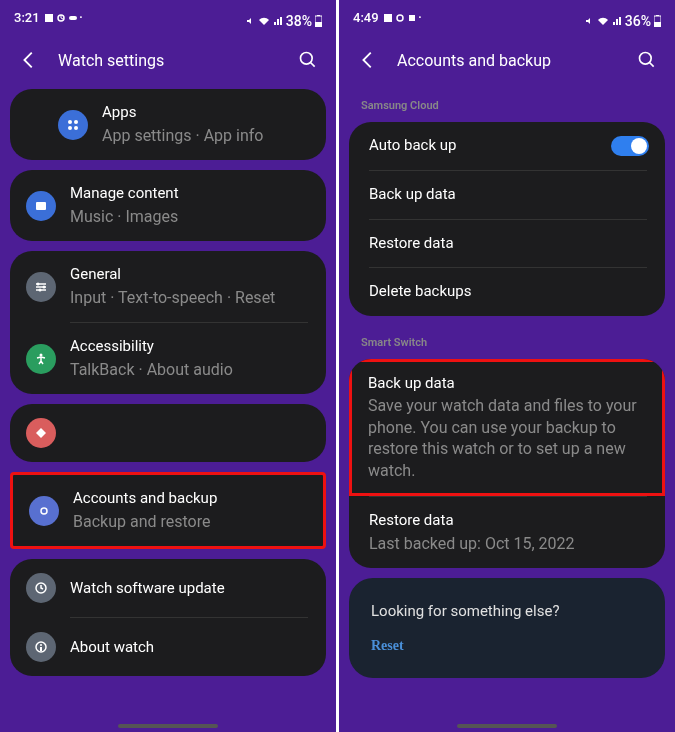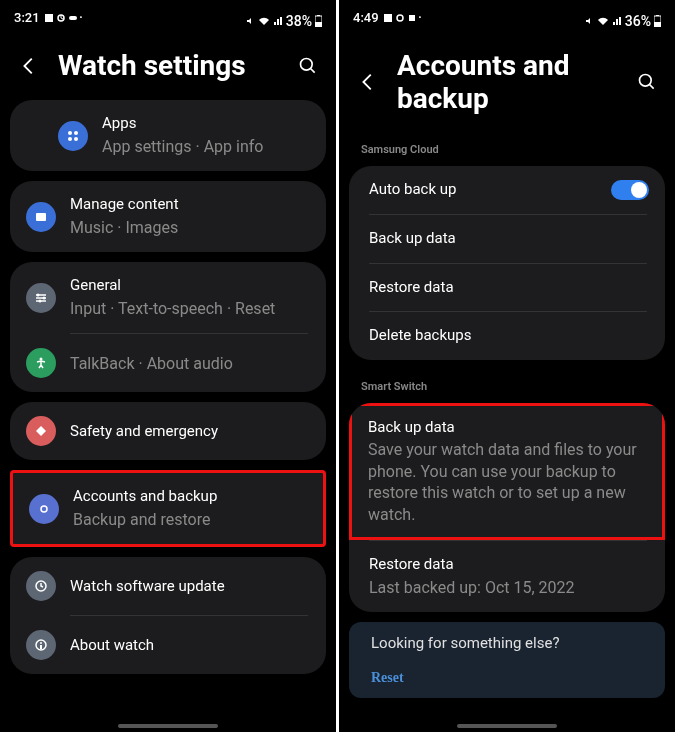--- a/index.html
+++ b/index.html
@@ -7,21 +7,21 @@
       background: #fff;
       font-family: -apple-system, Roboto, sans-serif;
       display: flex;
       gap: 3px;
       width: 675px;
       height: 732px;
     }
     .screen {
       width: 336px;
       height: 732px;
-      background: #000000;
+      background: #4c1d95;
       color: #fff;
       overflow: hidden;
       position: relative;
     }
     .status-bar {
       display: flex;
       justify-content: space-between;
       align-items: center;
       padding: 6px 14px 4px;
       font-size: 13px;
@@ -31,22 +31,22 @@
     .status-right { display: flex; align-items: center; gap: 3px; font-size: 14px; margin-top: 7px; }
     .status-icons { display: flex; gap: 2px; align-items: center; }
     .header {
       display: flex;
       align-items: center;
       padding: 16px 18px 18px;
       gap: 18px;
     }
     .back-arrow { width: 22px; height: 22px; flex-shrink: 0; }
     .header-title {
-      font-size: 28px;
-      font-weight: 700;
+      font-size: 16px;
+      font-weight: 400;
       flex: 1;
     }
     .search-icon { width: 20px; height: 20px; }
     .section-label {
       color: #888;
       font-size: 11px;
       font-weight: 600;
       padding: 10px 22px 10px;
     }
     .card {
@@ -119,22 +119,22 @@
       right: 2px;
       top: 2px;
       width: 16px;
       height: 16px;
       background: #fff;
       border-radius: 50%;
     }
     .tip-card {
       background: #1a2330;
       margin: 10px 10px 0;
-      border-radius: 12px;
-      padding: 12px 22px;
+      border-radius: 24px;
+      padding: 24px 22px;
     }
     .tip-title { font-size: 15px; color: #e0e0e0; margin-bottom: 18px; }
     .tip-link { font-size: 14px; color: #4a8fd8; font-weight: 600; font-family: Liberation Serif, serif; }
     .homebar {
       position: absolute;
       bottom: 4px;
       left: 50%;
       transform: translateX(-50%);
       width: 100px;
       height: 4px;
@@ -242,34 +242,34 @@
     </div>
     <div class="divider"></div>
     <div class="item">
       <div class="icon-circle icon-accessibility">
         <svg width="14" height="14">
             <circle cx="7" cy="3" r="1.5" fill="#fff"></circle>
             <path d="M3 6l4-1 4 1M7 5v5M5 12l2-3 2 3" stroke="#fff" stroke-width="1.5" fill="none"></path>
           </svg>
       </div>
       <div class="item-text">
+        <div class="item-title">Accessibility</div>
         <div class="item-sub">TalkBack · About audio</div>
       </div>
     </div>
   </div>
 
   <div class="card">
     <div class="item">
       <div class="icon-circle icon-safety">
         <svg width="14" height="14">
             <path d="M7 2l5 5-5 5-5-5z" fill="#fff"></path>
           </svg>
       </div>
       <div class="item-text">
-        <div class="item-title">Safety and emergency</div>
       </div>
     </div>
   </div>
 
   <div class="card highlight">
     <div class="item">
       <div class="icon-circle icon-accounts">
         <svg width="14" height="14">
             <path d="M4 7a3 3 0 106 0M10 7a3 3 0 10-6 0" stroke="#fff" stroke-width="1.5" fill="none"></path>
           </svg>

